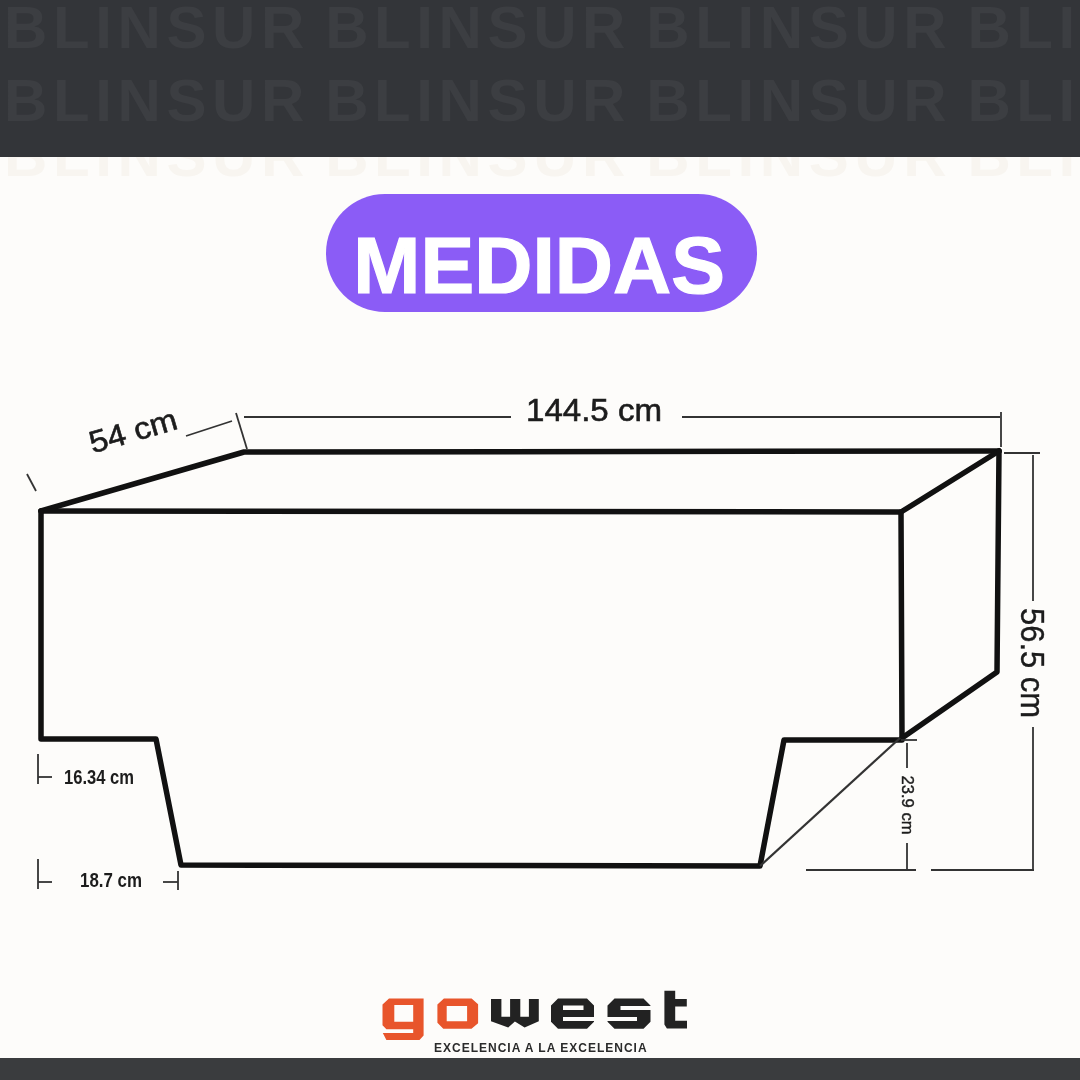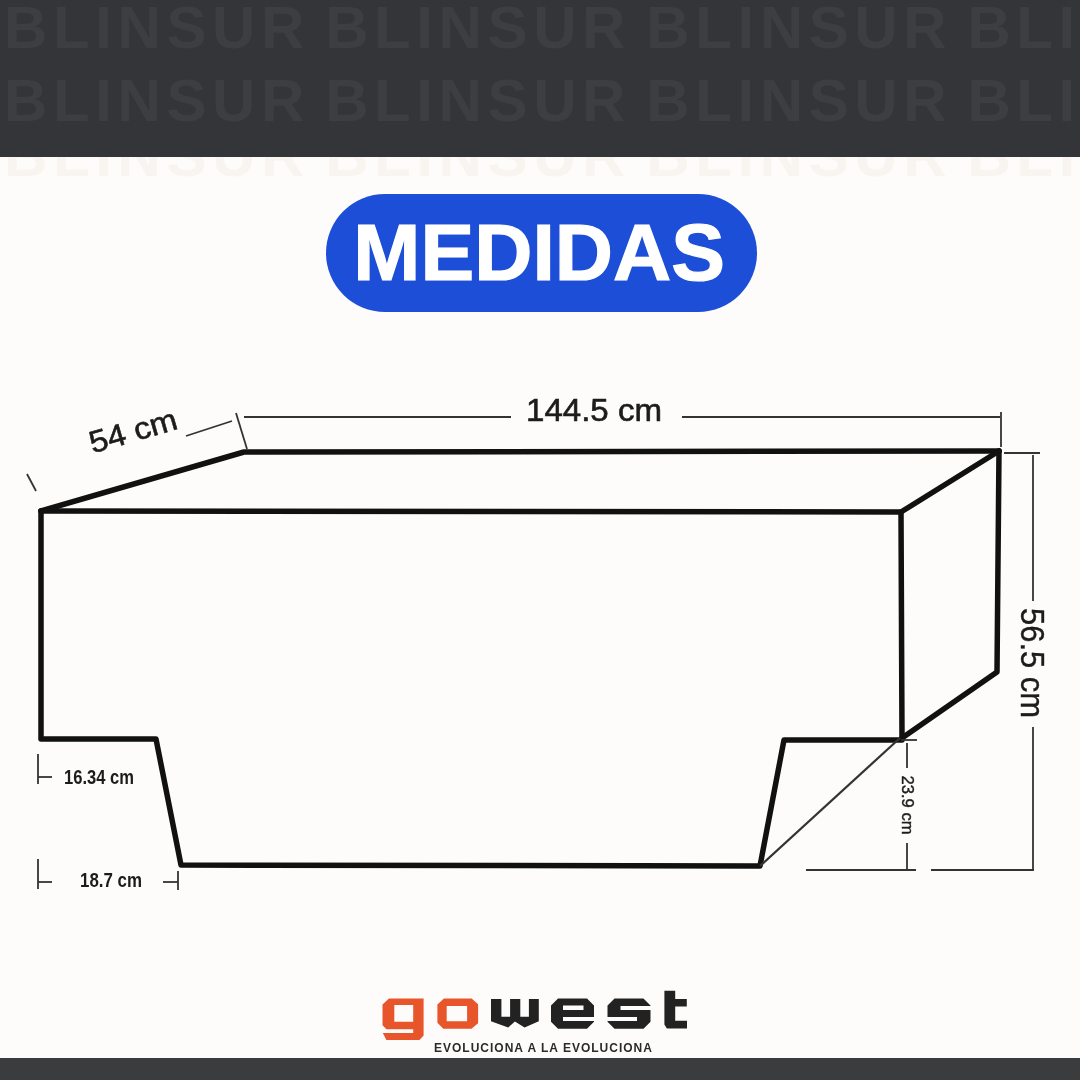--- a/index.html
+++ b/index.html
@@ -3,22 +3,22 @@
 <meta charset="utf-8">
 <style>
   html,body{margin:0;padding:0;}
   body{width:1080px;height:1080px;position:relative;overflow:hidden;
        background:#fdfcfa;font-family:"Liberation Sans",sans-serif;}
   .band{position:absolute;left:0;top:0;width:1080px;height:157px;background:#333539;overflow:hidden;}
   .wm{position:absolute;white-space:nowrap;color:#3c3e42;font-weight:bold;
       font-size:60px;letter-spacing:5.6px;word-spacing:-7px;}
   .ghost{position:absolute;white-space:nowrap;color:#f8f5f0;font-weight:bold;
       font-size:60px;letter-spacing:5.6px;word-spacing:-7px;}
-  .pill{position:absolute;left:326px;top:194px;width:431px;height:118px;background:#1d4ed8;
-        border-radius:59px;display:flex;align-items:center;justify-content:center;}
+  .pill{position:absolute;left:326px;top:194px;width:431px;height:118px;background:#8b5cf6;
+        border-radius:59px;display:flex;align-items:flex-end;justify-content:center;}
   .pill span{color:#fff;font-weight:bold;font-size:79px;letter-spacing:0px;-webkit-text-stroke:1.2px #fff;display:inline-block;transform:scaleX(1.02);position:relative;left:-2px;}
   .bottombar{position:absolute;left:0;top:1058px;width:1080px;height:22px;background:#3a3c3e;}
   .tagline{position:absolute;left:434px;top:1041px;width:260px;color:#2b2b2b;font-weight:bold;
            font-size:12px;letter-spacing:1px;white-space:nowrap;}
   svg{position:absolute;left:0;top:0;}
 </style>
 </head>
 <body>
 <div class="ghost" style="left:4px;top:121px;">BLINSUR BLINSUR BLINSUR BLINSUR</div>
 <div class="band">
@@ -99,14 +99,14 @@
                M563,1005.5 L583.5,1005.5 L583.5,1010 L563,1010 Z"></path>
       <path d="M614.5,998.5 L643.5,998.5 L650.5,1005.5 L650.5,1006 L620.5,1006 L620.5,1010
                L650.5,1010 L650.5,1021.8 L643.5,1028.8 L614.5,1028.8 L607.5,1021.8 L607.5,1021
                L637,1021 L637,1017 L607.5,1017 L607.5,1005.5 Z"></path>
       <path d="M664.4,990.8 L675.2,990.8 L675.2,998.9 L686.8,998.9 L686.8,1006.5 L675.2,1006.5
                L675.2,1020.7 L687,1020.7 L687,1028.5 L666.9,1028.5 L664.4,1024.6 Z"></path>
     </g>
   </g>
 </svg>
 
-<div class="tagline">EVOLUCIONA A LA EVOLUCIONA</div>
+<div class="tagline">EXCELENCIA A LA EXCELENCIA</div>
 <div class="bottombar"></div>
 
 </body></html>

